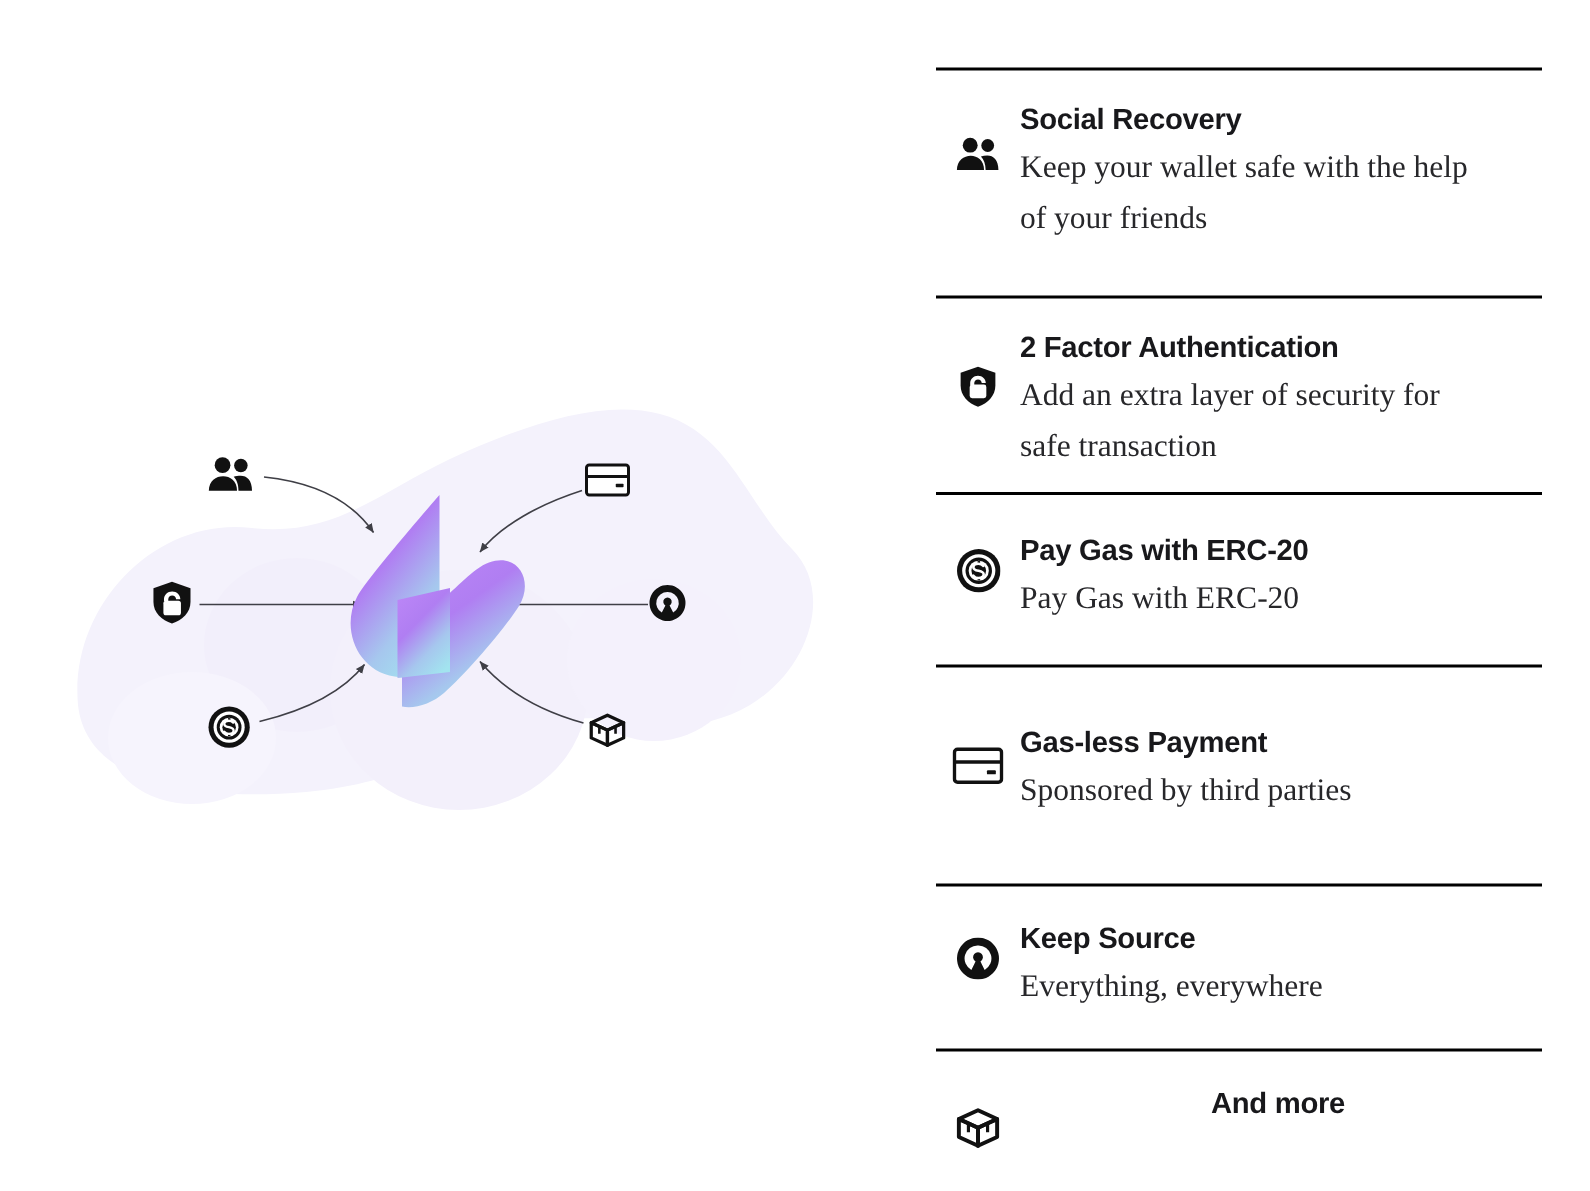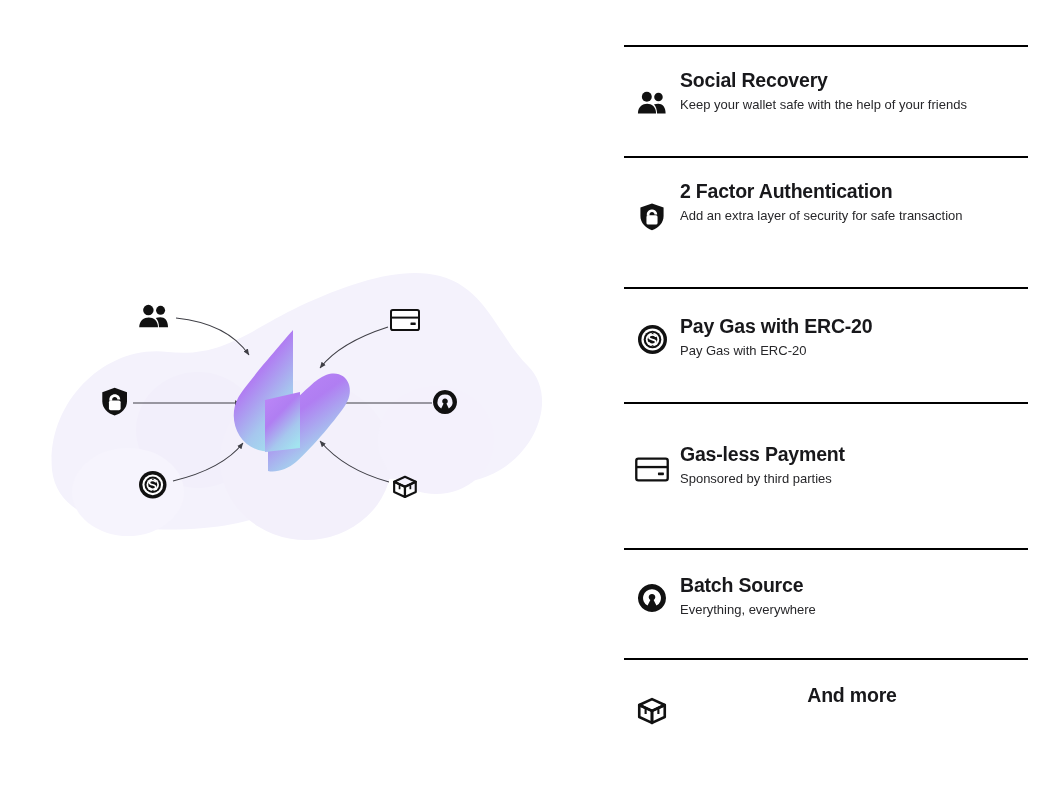--- a/index.html
+++ b/index.html
@@ -62,30 +62,31 @@
   }
   .feature-title {
     font-size: 19.5px;
     font-weight: bold;
     color: #18181b;
     letter-spacing: -0.2px;
     line-height: 1.15;
     margin: 0 0 4px 0;
   }
   .feature-desc {
-    font-size: 13px;
+    font-size: 21px;
     font-weight: normal;
     color: #27272a;
     line-height: 1.6;
     margin: 0;
     max-width: 310px;
+    font-family: Liberation Serif, serif;
   }
 
   
-  .row-0 { height: 109px; padding-top: 22px; }
+  .row-0 { height: 150px; padding-top: 22px; }
   .row-1 { height: 129px; padding-top: 22px; }
   .row-2 { height: 113px; padding-top: 26px; }
   .row-3 { height: 144px; padding-top: 39px; }
   .row-4 { height: 108px; padding-top: 24px; }
   .row-5 { height: 140px; padding-top: 24px; text-align: center; }
 
   .row-0 .feature-icon { padding-top: 22px; }
   .row-1 .feature-icon { padding-top: 22px; }
   .row-2 .feature-icon { padding-top: 10px; }
   .row-3 .feature-icon { padding-top: 14px; }
@@ -385,21 +386,21 @@
 
   <div class="divider"></div>
 
   <div class="feature-row row-4">
     <div class="feature-icon">
       <svg width="28" height="28" viewBox="0 0 24 24" fill="#111111">
         <path d="M12 0 A12 12 0 1 1 11.99 0 Z M12 4.6 A7.4 7.4 0 0 0 8.2 18.5 L10.6 13.7 A2.8 2.8 0 1 1 13.4 13.7 L15.8 18.5 A7.4 7.4 0 0 0 12 4.6 Z" fill-rule="evenodd"></path>
       </svg>
     </div>
     <div class="feature-text">
-      <p class="feature-title">Batch Source</p>
+      <p class="feature-title">Keep Source</p>
       <p class="feature-desc">Everything, everywhere</p>
     </div>
   </div>
 
   <div class="divider"></div>
 
   <div class="feature-row row-5">
     <div class="feature-icon">
       <svg width="30" height="30" viewBox="0 0 24 24" fill="none" stroke="#111111" stroke-width="2.1" stroke-linejoin="round">
         <path d="M12 11.9 L1.8 7.2 L12 2.5 L22.2 7.2 Z"></path>

